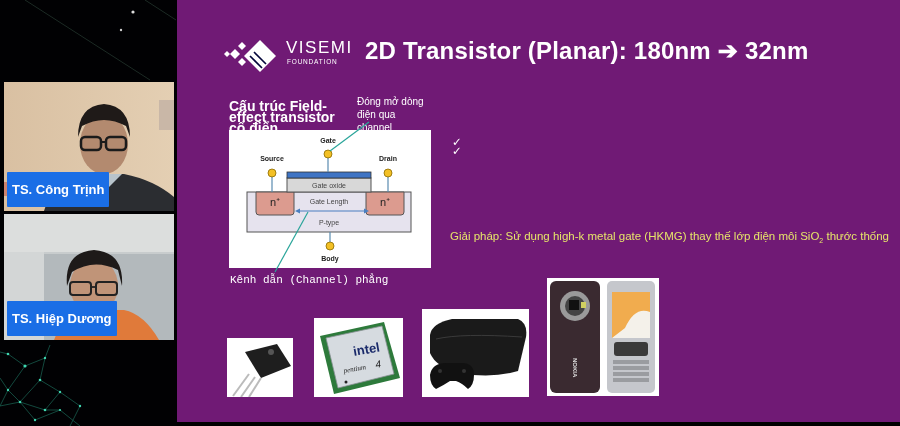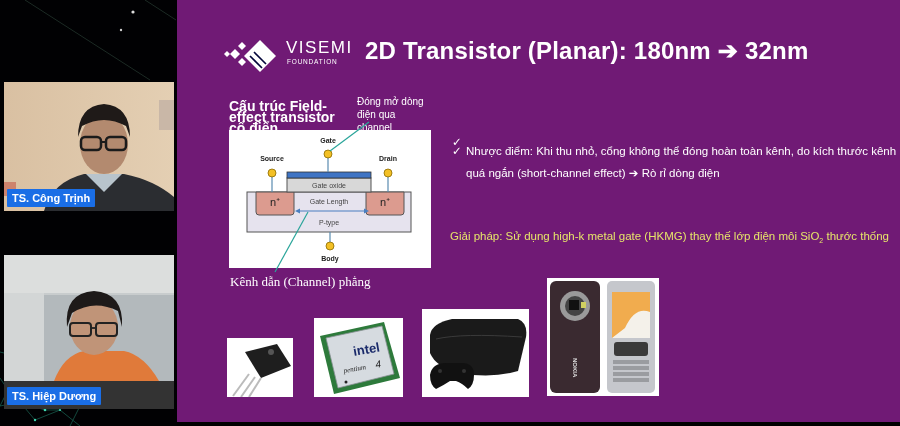--- a/index.html
+++ b/index.html
@@ -4,42 +4,42 @@
 <style>
   * { box-sizing: border-box; margin: 0; padding: 0; }
   html, body { width: 900px; height: 426px; overflow: hidden; background: #000; }
   body { position: relative; font-family: "DejaVu Sans", sans-serif; }
 
   .bg-left { position: absolute; left: 0; top: 0; width: 177px; height: 426px; background: #010103; overflow: hidden; }
   .bg-left svg { position: absolute; left: 0; top: 0; }
 
   .tile { position: absolute; left: 4px; width: 170px; overflow: hidden; background: #333; }
   .tile .label { position: absolute; left: 3px; bottom: 4px; background: #1a6ee6; color: #fff;
-    font-family: "Liberation Sans", sans-serif; font-weight: bold; font-size: 11px; padding: 3px 5px; border-radius: 1px; }
+    font-family: "Liberation Sans", sans-serif; font-weight: bold; font-size: 13px; padding: 10px 5px; border-radius: 1px; }
   .tile svg { position: absolute; left: 0; top: 0; }
 
   .slide { position: absolute; left: 177px; top: 0; width: 723px; height: 422px; background: #701a75; padding-left: 40px; }
   .slide-bottom { position: absolute; left: 177px; top: 422px; width: 723px; height: 4px; background: #000; }
 
   .logo { position: absolute; left: 45px; top: 34px; width: 130px; height: 44px; }
   .logo .vis { position: absolute; left: 64px; top: 4px; color: #fff; font-family: "Liberation Sans", sans-serif;
     font-size: 17px; letter-spacing: 1.5px; font-weight: normal; }
   .logo .fnd { position: absolute; left: 65px; top: 24px; color: #fff; font-family: "Liberation Sans", sans-serif;
     font-size: 6.5px; letter-spacing: 0.8px; }
 
   .title { position: absolute; left: 188px; top: 37px; color: #fff; font-family: "Liberation Sans", sans-serif;
     font-weight: bold; font-size: 24px; letter-spacing: 0.2px; white-space: nowrap; }
 
   .diag-caption { position: absolute; left: 52px; top: 101px; color: #fff; font-family: "Liberation Sans", sans-serif;
     font-weight: bold; font-size: 14px; line-height: 11px; width: 110px; }
   .diag-note { position: absolute; left: 180px; top: 95px; color: #fff; font-family: "Liberation Sans", sans-serif;
     font-size: 10px; line-height: 13px; }
   .diag-box { position: absolute; left: 52px; top: 130px; width: 202px; height: 138px; background: #fff; }
-  .channel-label { position: absolute; left: 53px; top: 274px; color: #fff; font-family: Liberation Serif, serif;
-    font-size: 13px; }
+  .channel-label { position: absolute; left: 53px; top: 274px; color: #fff; font-family: Liberation Mono, monospace;
+    font-size: 11px; }
   .leader { position: absolute; left: 0; top: 0; pointer-events: none; }
 
   .bullets { position: absolute; left: 273px; top: 131px; width: 450px; color: #fff;
     font-family: "Liberation Sans", sans-serif; font-size: 11.5px; line-height: 22px; }
   .bullet { position: relative; padding-left: 16px; }
   .bullet .chk { position: absolute; left: 2px; top: 0; }
   .bullet + .bullet { margin-top: 9px; }
   .solution { position: absolute; left: 273px; top: 226px; width: 450px; color: #e6e46a;
     font-family: "Liberation Sans", sans-serif; font-size: 11.5px; line-height: 20px; }
   .solution sub { font-size: 7px; }
@@ -92,21 +92,21 @@
     <ellipse cx="100" cy="62" rx="24" ry="30" fill="#b38a6f"></ellipse>
     <path d="M74 55 Q74 24 100 22 Q126 24 126 55 L122 44 Q100 32 78 44 Z" fill="#1f1a18"></path>
     <rect x="77" y="55" width="20" height="13" rx="4" fill="none" stroke="#1b1b1b" stroke-width="2.5"></rect>
     <rect x="102" y="55" width="20" height="13" rx="4" fill="none" stroke="#1b1b1b" stroke-width="2.5"></rect>
     <line x1="97" y1="60" x2="102" y2="60" stroke="#1b1b1b" stroke-width="2"></line>
     <rect x="0" y="100" width="12" height="14" fill="#c45a4a" opacity="0.6"></rect>
   </svg>
   <div class="label">TS. Công Trịnh</div>
 </div>
 
-<div class="tile" style="top:214px; height:154px;margin-top:41px;">
+<div class="tile" style="top:214px; height:126px;">
   <svg width="170" height="126">
     <rect width="170" height="126" fill="#c8cccd"></rect>
     <rect x="0" y="0" width="170" height="38" fill="#dcdedd"></rect>
     <rect x="40" y="40" width="130" height="86" fill="#b3b9bc"></rect>
     <rect x="0" y="38" width="40" height="88" fill="#d3d6d6"></rect>
     <path d="M50 126 Q60 100 80 96 L120 96 Q140 100 155 126 Z" fill="#e07a3a"></path>
     <ellipse cx="90" cy="72" rx="24" ry="28" fill="#c09478"></ellipse>
     <path d="M63 72 Q60 38 90 36 Q120 38 118 72 L114 56 Q90 44 68 58 Z" fill="#1e1a19"></path>
     <rect x="66" y="68" width="21" height="13" rx="3" fill="none" stroke="#222" stroke-width="2"></rect>
     <rect x="92" y="68" width="21" height="13" rx="3" fill="none" stroke="#222" stroke-width="2"></rect>
@@ -184,21 +184,20 @@
   </svg>
 
   <div class="channel-label">Kênh dẫn (Channel) phẳng</div>
 
   <div class="bullets">
     <div class="bullet">
       <span class="chk">✓</span>
     </div>
     <div class="bullet">
       <span class="chk">✓</span>
-      <span>Nhược điểm: Khi thu nhỏ, cổng không thể đóng hoàn toàn kênh, do kích thước kênh quá ngắn (short-channel effect) ➔ Rò rỉ dòng điện</span>
     </div>
   </div>
 
   <div class="solution">
     <div><span>Giải pháp:  Sử dụng high-k metal gate (HKMG) thay thế lớp điện môi SiO</span><sub>2</sub><span> thước thống</span></div>
   </div>
 
   <div class="photo" style="left:50px; top:338px; width:66px; height:59px;">
     <svg width="66" height="59">
       <path d="M18 14 L50 6 L64 28 L34 40 Z" fill="#1e1e1e"></path>

